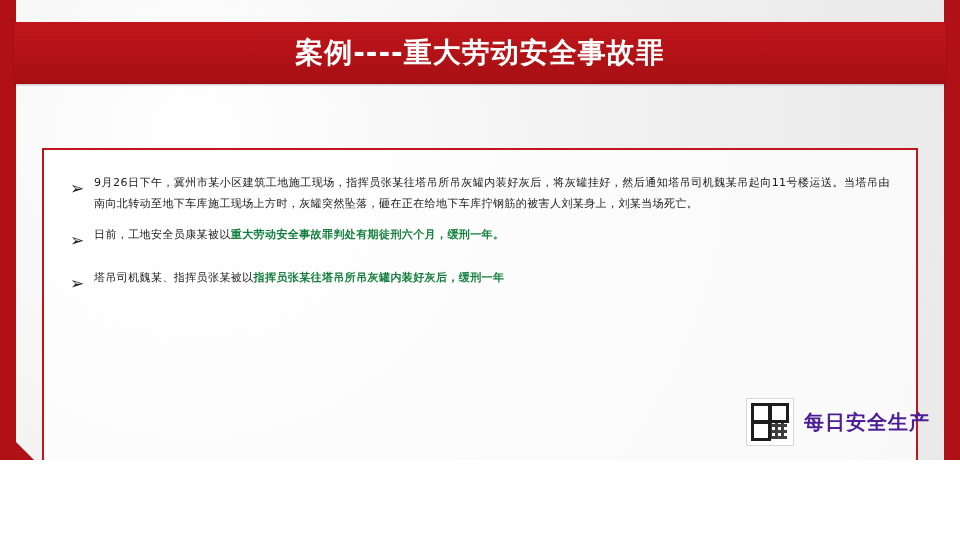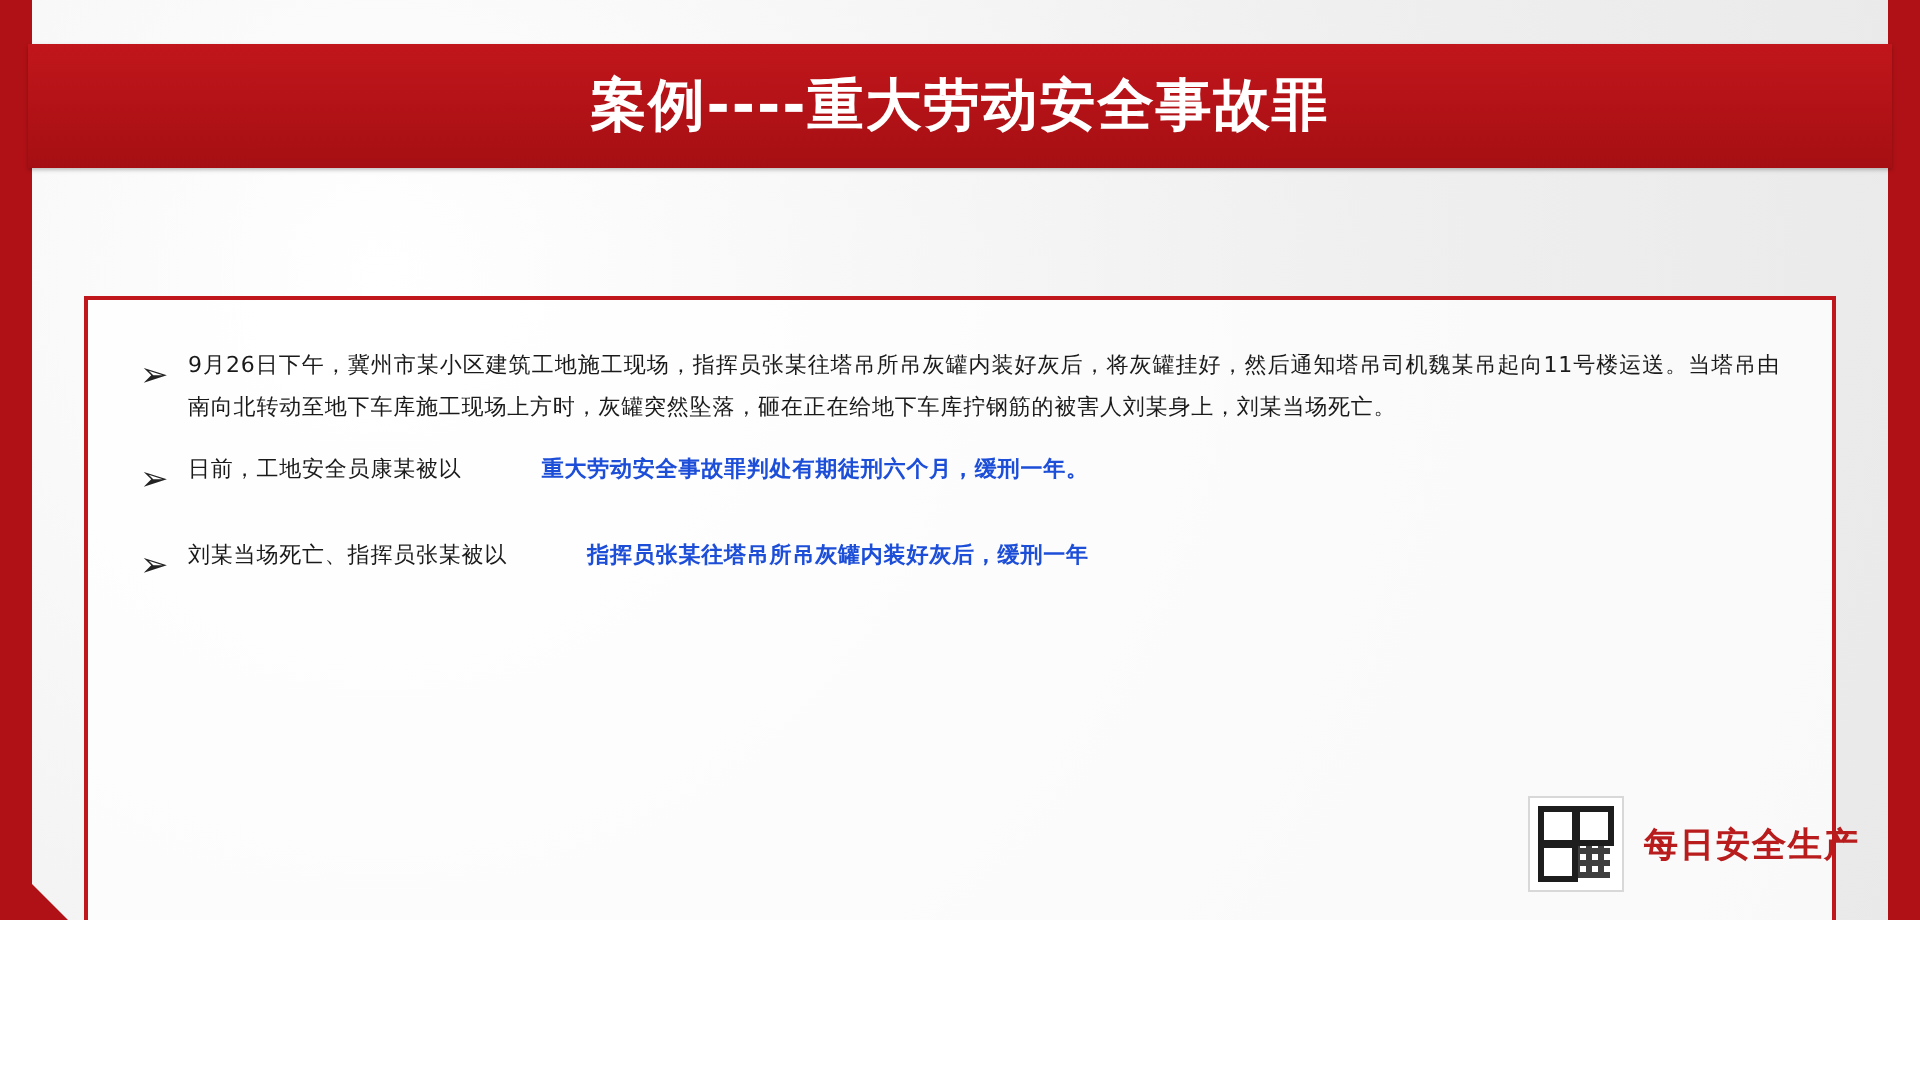--- a/index.html
+++ b/index.html
@@ -104,23 +104,22 @@
   .bullet-body {
     flex: 1 1 auto;
     font-size: 11px;
     line-height: 1.92;
     color: #1a1a1a;
     text-align: justify;
     letter-spacing: 0.4px;
   }
   .para-1 .bullet-body { text-indent: 0; }
   .hl {
-    color: #1d4ed8;
+    color: #15803d;
     font-weight: bold;
-    margin-left: 40px;
   }
 
   
   .footer-logo {
     position: absolute;
     right: 30px;
     bottom: 14px;
     display: flex;
     align-items: center;
     gap: 10px;
@@ -151,22 +150,22 @@
     position: absolute;
     right: 6px; bottom: 6px;
     width: 18px; height: 18px;
     background:
       linear-gradient(90deg, #1d1d1d 0 3px, transparent 3px 6px),
       linear-gradient(0deg, #1d1d1d 0 3px, transparent 3px 6px);
     background-size: 6px 6px, 6px 6px;
     opacity: 0.85;
   }
   .logo-text {
-    font-size: 17px;
-    color: #b91c1c;
+    font-size: 20px;
+    color: #4c1d95;
     font-weight: bold;
     letter-spacing: 1px;
   }
   .corner-flag {
     position: absolute;
     left: 0;
     bottom: 0;
     width: 0;
     height: 0;
     border-bottom: 34px solid #b01116;
@@ -201,21 +200,21 @@
     <div class="bullet-row">
       <div class="bullet-marker">➢</div>
       <div class="bullet-body">
         <span>日前，工地安全员康某被以</span><span class="hl">重大劳动安全事故罪判处有期徒刑六个月，缓刑一年。</span>
       </div>
     </div>
 
     <div class="bullet-row">
       <div class="bullet-marker">➢</div>
       <div class="bullet-body">
-        <span>刘某当场死亡、指挥员张某被以</span><span class="hl">指挥员张某往塔吊所吊灰罐内装好灰后，缓刑一年</span>
+        <span>塔吊司机魏某、指挥员张某被以</span><span class="hl">指挥员张某往塔吊所吊灰罐内装好灰后，缓刑一年</span>
       </div>
     </div>
 
   </div>
 
   <div class="footer-logo">
     <div class="qr-box">
       <div class="qr-dots"></div>
       <div class="qr-noise"></div>
     </div>

